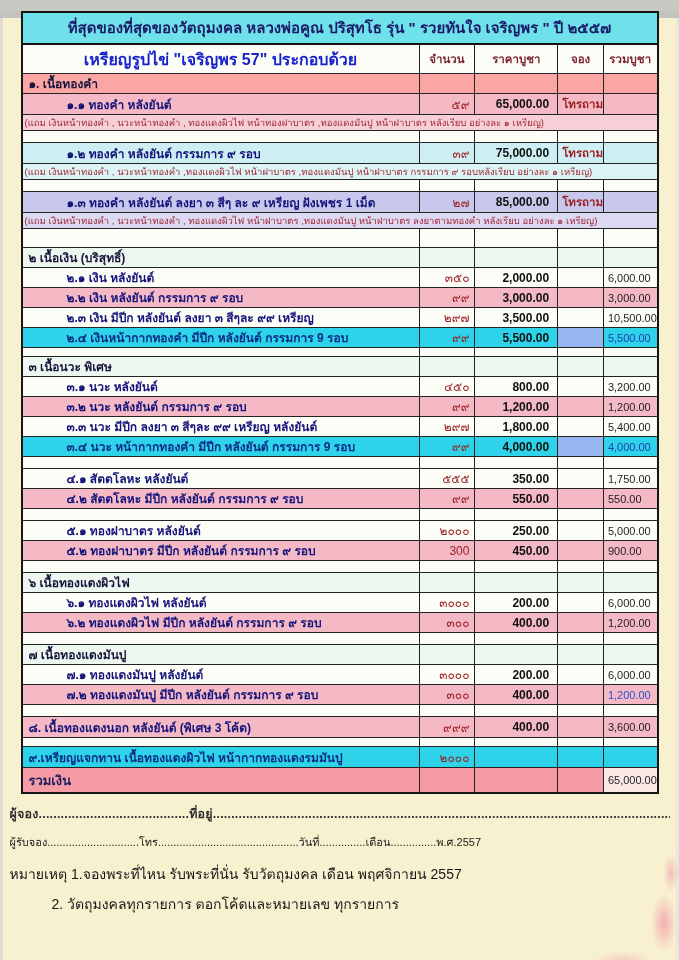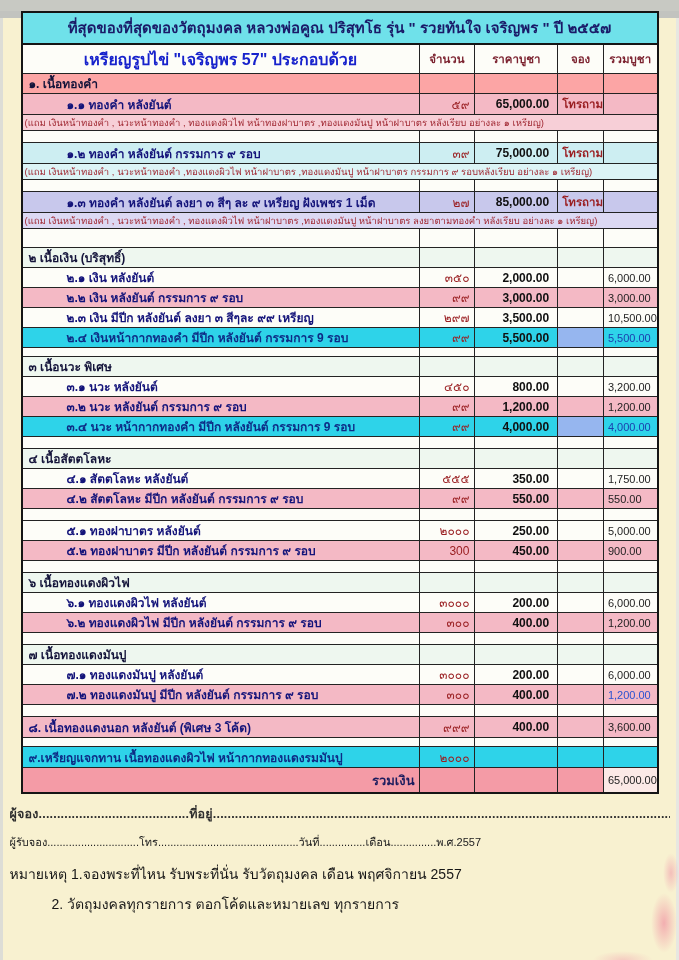--- a/index.html
+++ b/index.html
@@ -73,21 +73,21 @@
   tr.bg-pink td{background:#f4b9c5;}
   tr.bg-pinknote td{background:#f7cfd7;}
   tr.bg-cyanlight td{background:#cdeef2;margin-top:26px;}
   tr.bg-cyannote td{background:#dcf4f6;}
   tr.bg-lav td{background:#c8c8ec;}
   tr.bg-lavnote td{background:#dcd9f3;}
   tr.bg-cyan td{background:#2ed3e9;}
   tr.bg-cyan td.lbl{color:#0d2c86;}
   tr.bg-cyan td.total{color:#1b3fae;}
   tr.bg-salmon td{background:#f49ba6;}
-  tr.bg-salmon td.lbl{color:#1c1c5e;font-size:13px;text-align:right;}
+  tr.bg-salmon td.lbl{color:#1c1c5e;font-size:13px;}
   tr.bg-salmon td.total{background:#fbe9e6;color:#222;font-size:11px;}
   
   .footer{width:660px;margin:10px auto 0 auto;}
   .f1{font-size:12.5px;font-weight:bold;color:#2e2e2e;letter-spacing:.2px;margin-bottom:9px;white-space:nowrap;overflow:hidden;}
   .f2{font-size:11px;color:#222;margin-bottom:12px;white-space:nowrap;overflow:hidden;}
   .fn{font-size:14px;color:#161616;margin-bottom:8px;}
   .fn.indent{padding-left:42px;}
   
   .smudge{position:absolute;border-radius:50%;pointer-events:none;}
   .sm1{right:2px;bottom:18px;width:26px;height:60px;background:radial-gradient(closest-side,rgba(238,120,150,.55),rgba(238,120,150,0));}
@@ -234,41 +234,41 @@
           <td class="book"></td>
           <td class="total">3,200.00</td>
         </tr>
         <tr class="r-item bg-pink">
           <td class="lbl indent">๓.๒   นวะ   หลังยันต์ กรรมการ ๙ รอบ</td>
           <td class="qty">๙๙</td>
           <td class="price-c">1,200.00</td>
           <td class="book"></td>
           <td class="total">1,200.00</td>
         </tr>
+        <tr class="r-item bg-white">
+          <td class="lbl indent">๓.๓   นวะ มีปีก  ลงยา ๓ สีๆละ ๙๙ เหรียญ  หลังยันต์</td>
+          <td class="qty">๒๙๗</td>
+          <td class="price-c">1,800.00</td>
+          <td class="book"></td>
+          <td class="total">5,400.00</td>
+        </tr>
         <tr class="r-item bg-cyan">
           <td class="lbl indent">๓.๔   นวะ หน้ากากทองคำ  มีปีก  หลังยันต์ กรรมการ 9 รอบ</td>
           <td class="qty">๙๙</td>
           <td class="price-c">4,000.00</td>
           <td class="book book-blue"></td>
           <td class="total">4,000.00</td>
         </tr>
         <tr class="r-spacer bg-white sp-md">
           <td></td>
           <td></td>
           <td></td>
           <td></td>
           <td></td>
         </tr>
-        <tr class="r-section bg-mint">
-          <td class="lbl">๔ เนื้อสัตตโลหะ</td>
-          <td></td>
-          <td></td>
-          <td></td>
-          <td></td>
-        </tr>
         <tr class="r-item bg-white">
           <td class="lbl indent">๔.๑  สัตตโลหะ หลังยันต์</td>
           <td class="qty">๕๕๕</td>
           <td class="price-c">350.00</td>
           <td class="book"></td>
           <td class="total">1,750.00</td>
         </tr>
         <tr class="r-item bg-pink">
           <td class="lbl indent">๔.๒   สัตตโลหะ มีปีก หลังยันต์ กรรมการ ๙ รอบ</td>
           <td class="qty">๙๙</td>

